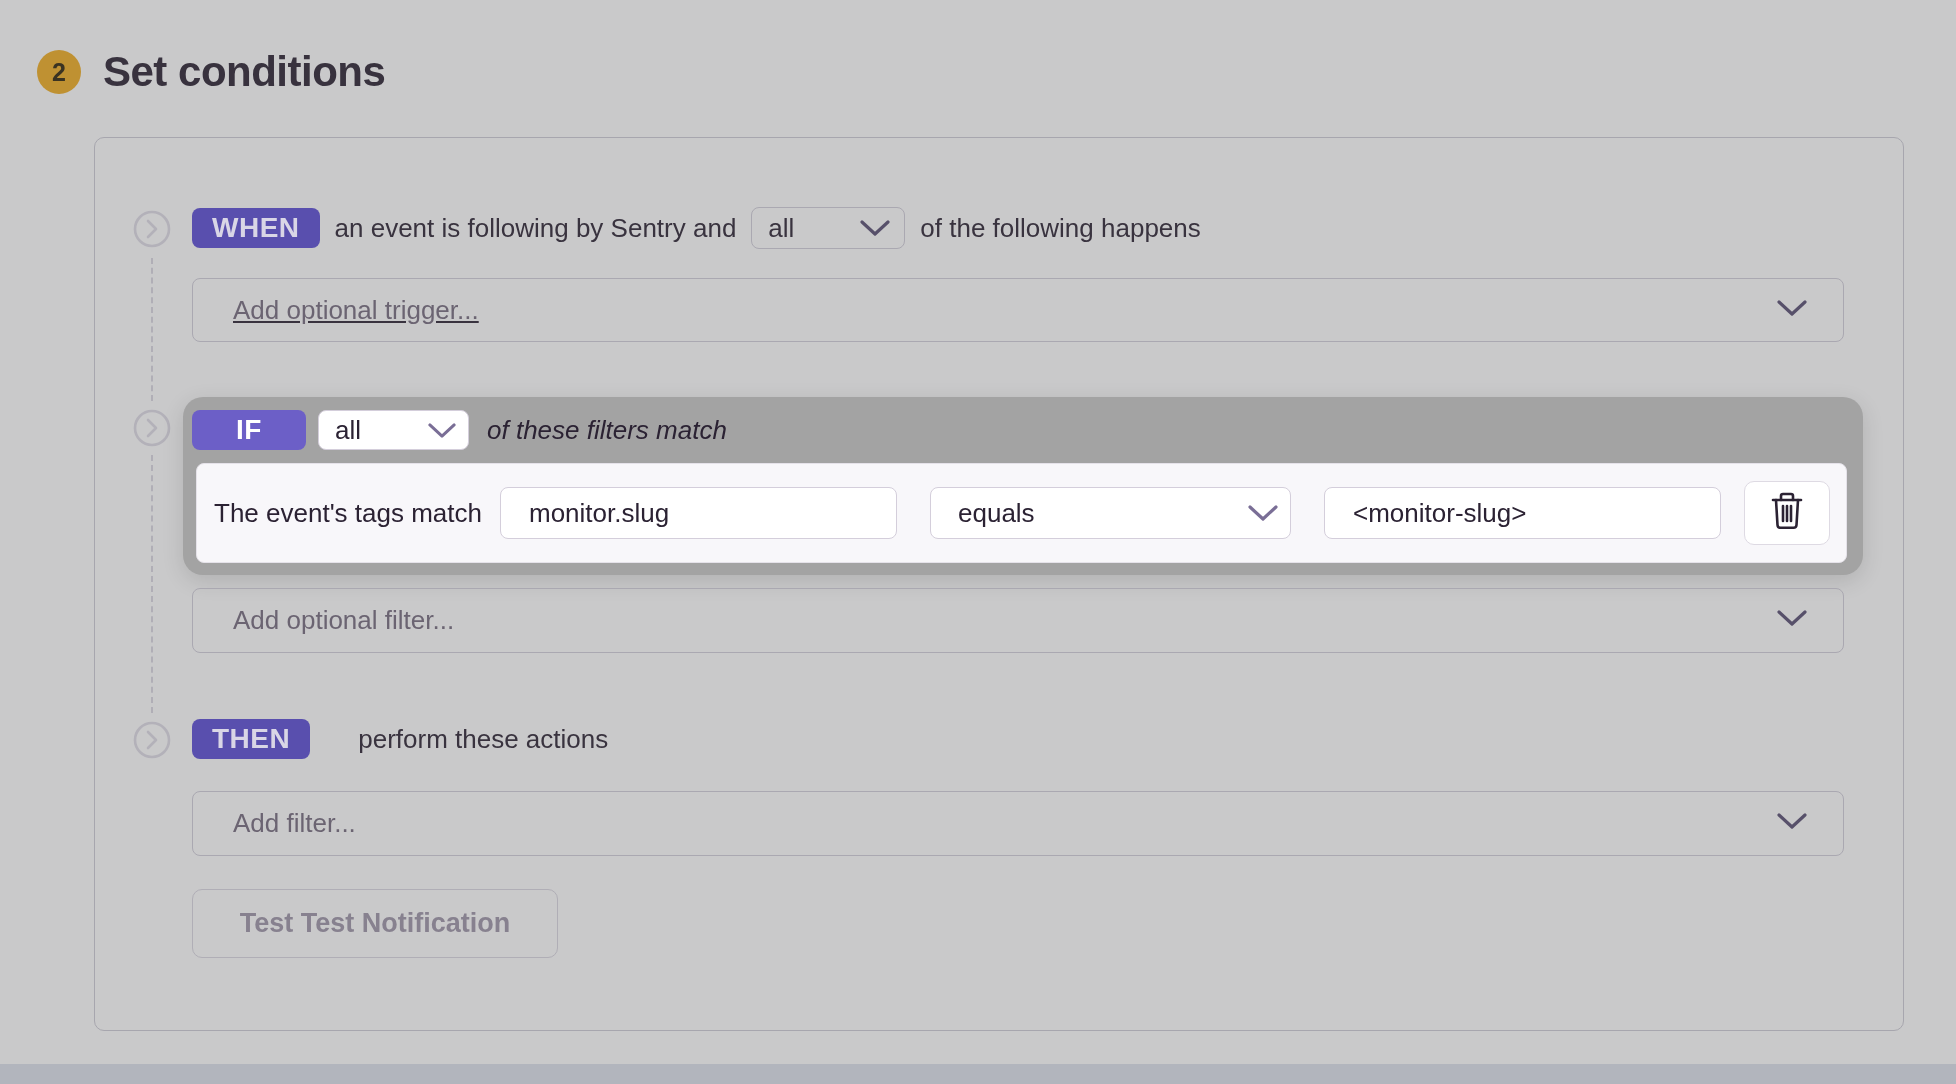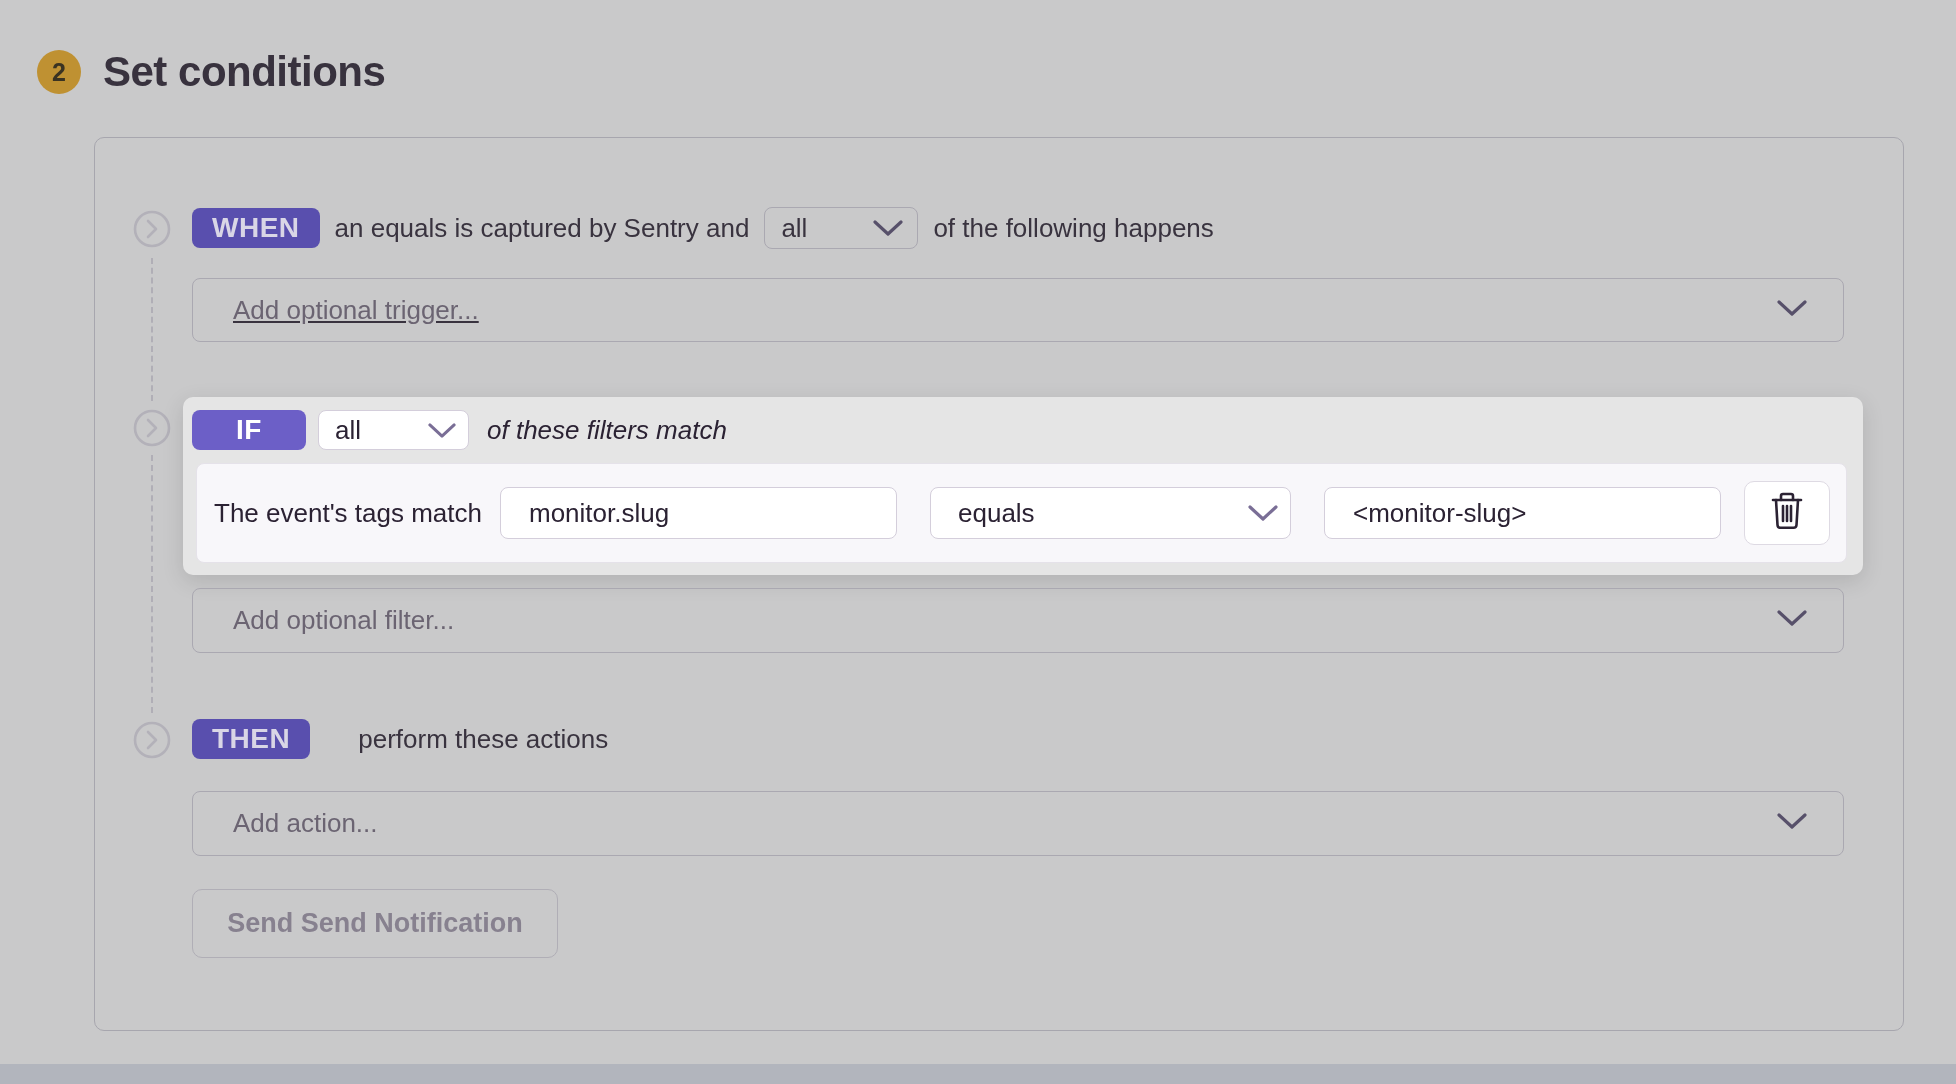--- a/index.html
+++ b/index.html
@@ -68,21 +68,21 @@
     padding:0 36px 0 40px; cursor:pointer;
   }
   .add-box .placeholder { font-size:26px; color:#6b6472; flex:1 1 auto; }
   .box-trigger { top:140px;text-decoration:underline; }
   .box-filter  { top:450px; height:65px; }
   .box-action  { top:653px; height:65px; }
 
   
   .if-card {
     position:absolute; left:88px; top:259px; width:1680px; height:178px;
-    background:#e5e5e5; border-radius:10px;
+    background:#a3a3a3; border-radius:20px;
     box-shadow:0 6px 22px rgba(0,0,0,0.12);
   }
   .if-header { position:absolute; left:9px; top:13px; display:flex; align-items:center; gap:12px; height:40px; }
   .select-card {
     height:40px; background:#ffffff; border:1.5px solid #d4cedb; border-radius:8px;
     display:flex; align-items:center; justify-content:space-between;
     padding:0 12px 0 16px; font-size:26px; color:#2b2233; cursor:pointer;
   }
   .select-all-if { width:151px; }
   .if-header .row-text { color:#2b2233; margin-left:6px;font-style:italic; }
@@ -153,21 +153,21 @@
     </div>
     <div class="dash-line dash-2"></div>
     <div class="rail-circle rail-then">
       <svg width="38" height="38">
           <use href="#circle-chev"></use>
         </svg>
     </div>
 
     <div class="cond-row row-when">
       <span class="badge badge-dim">WHEN</span>
-      <span class="row-text">an equals is captured by Sentry and</span>
+      <span class="row-text">an event is following by Sentry and</span>
       <div class="select select-all-when">
         <span>all</span>
         <span class="chev">
           <svg width="30" height="17" viewBox="0 0 30 17">
               <use href="#chev-down" stroke="#57506a"></use>
             </svg>
         </span>
       </div>
       <span class="row-text">of the following happens</span>
     </div>
@@ -230,26 +230,26 @@
           </svg>
       </span>
     </div>
 
     <div class="cond-row row-then">
       <span class="badge badge-dim">THEN</span>
       <span class="row-text">perform these actions</span>
     </div>
 
     <div class="add-box box-action">
-      <span class="placeholder">Add action...</span>
+      <span class="placeholder">Add filter...</span>
       <span>
         <svg width="30" height="17" viewBox="0 0 30 17">
             <use href="#chev-down" stroke="#57506a"></use>
           </svg>
       </span>
     </div>
 
-    <button class="test-btn">Send Send Notification</button>
+    <button class="test-btn">Test Test Notification</button>
 
   </div>
 
   <div class="footer-strip"></div>
 </div>
 
 </body></html>

